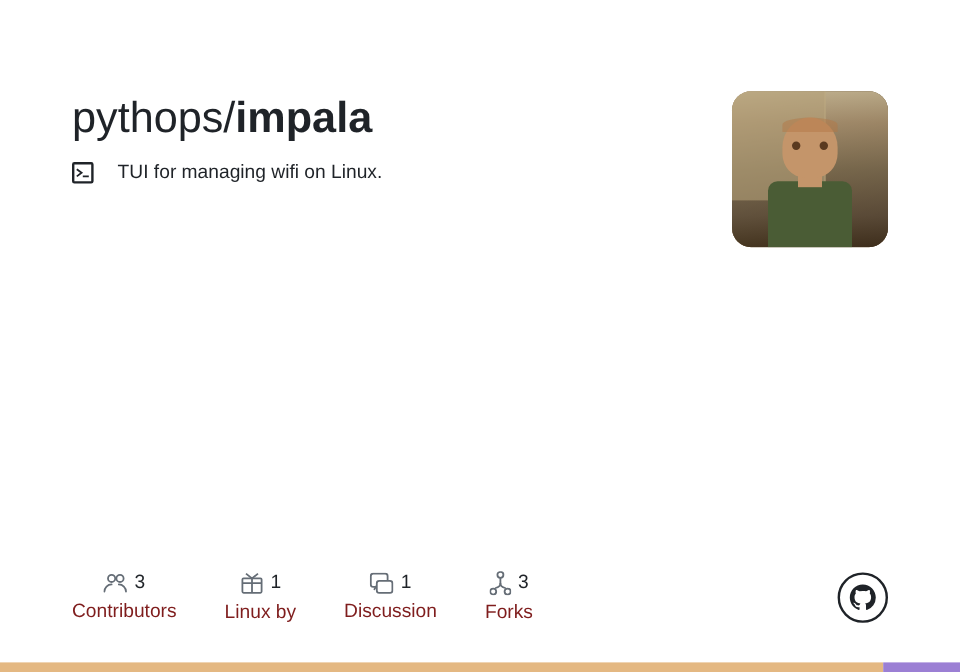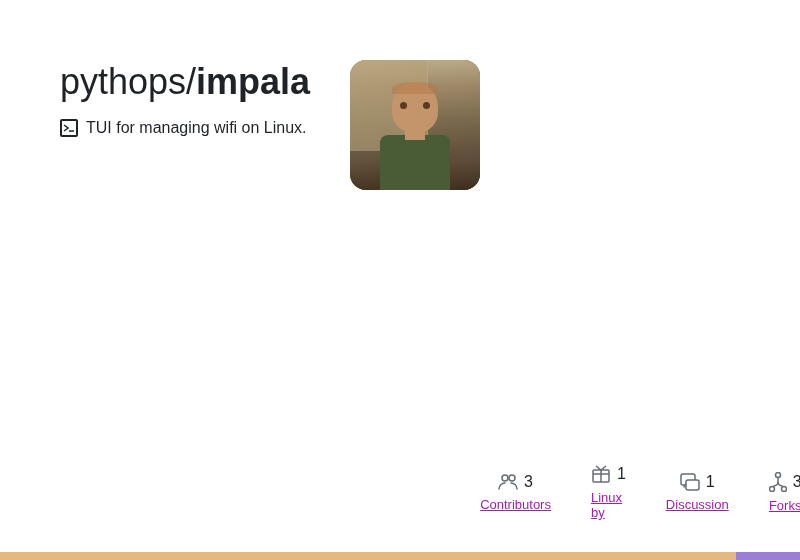--- a/index.html
+++ b/index.html
@@ -6,23 +6,23 @@
     body {
       width: 800px;
       height: 560px;
       background: #ffffff;
       font-family: -apple-system, BlinkMacSystemFont, 'Segoe UI', Helvetica, Arial, sans-serif;
       overflow: hidden;
       position: relative;
     }
 
     .main-content {
-      padding: 60px 60px 40px 60px;
-      display: flex;
-      flex-direction: row;
+      padding: 76px 60px 40px 60px;
+      display: flex;
+      flex-direction: column;
       height: 100%;
       justify-content: space-between;
     }
 
     .top-row {
       display: flex;
       justify-content: space-between;
       align-items: flex-start;
     }
 
@@ -43,21 +43,21 @@
 
     .repo-title .repo-name {
       font-weight: 700;
     }
 
     .repo-description {
       font-size: 16px;
       color: #1f2328;
       display: flex;
       align-items: center;
-      gap: 8px;
+      gap: 20px;
       margin-bottom: 15px;
     }
 
     .terminal-icon {
       width: 18px;
       height: 18px;
       border: 2px solid #1f2328;
       border-radius: 2px;
       display: inline-flex;
       align-items: center;
@@ -108,23 +108,22 @@
       gap: 6px;
     }
 
     .stat-number {
       font-size: 16px;
       color: #1f2328;
       font-weight: 400;
     }
 
     .stat-label {
-      font-size: 13px;
-      color: #a21caf;
-      text-decoration: underline;
+      font-size: 16px;
+      color: #7f1d1d;
     }
 
     .stat-icon {
       color: #656d76;
       display: flex;
       align-items: center;
       justify-content: center;
     }
 
     .github-logo-btn {

